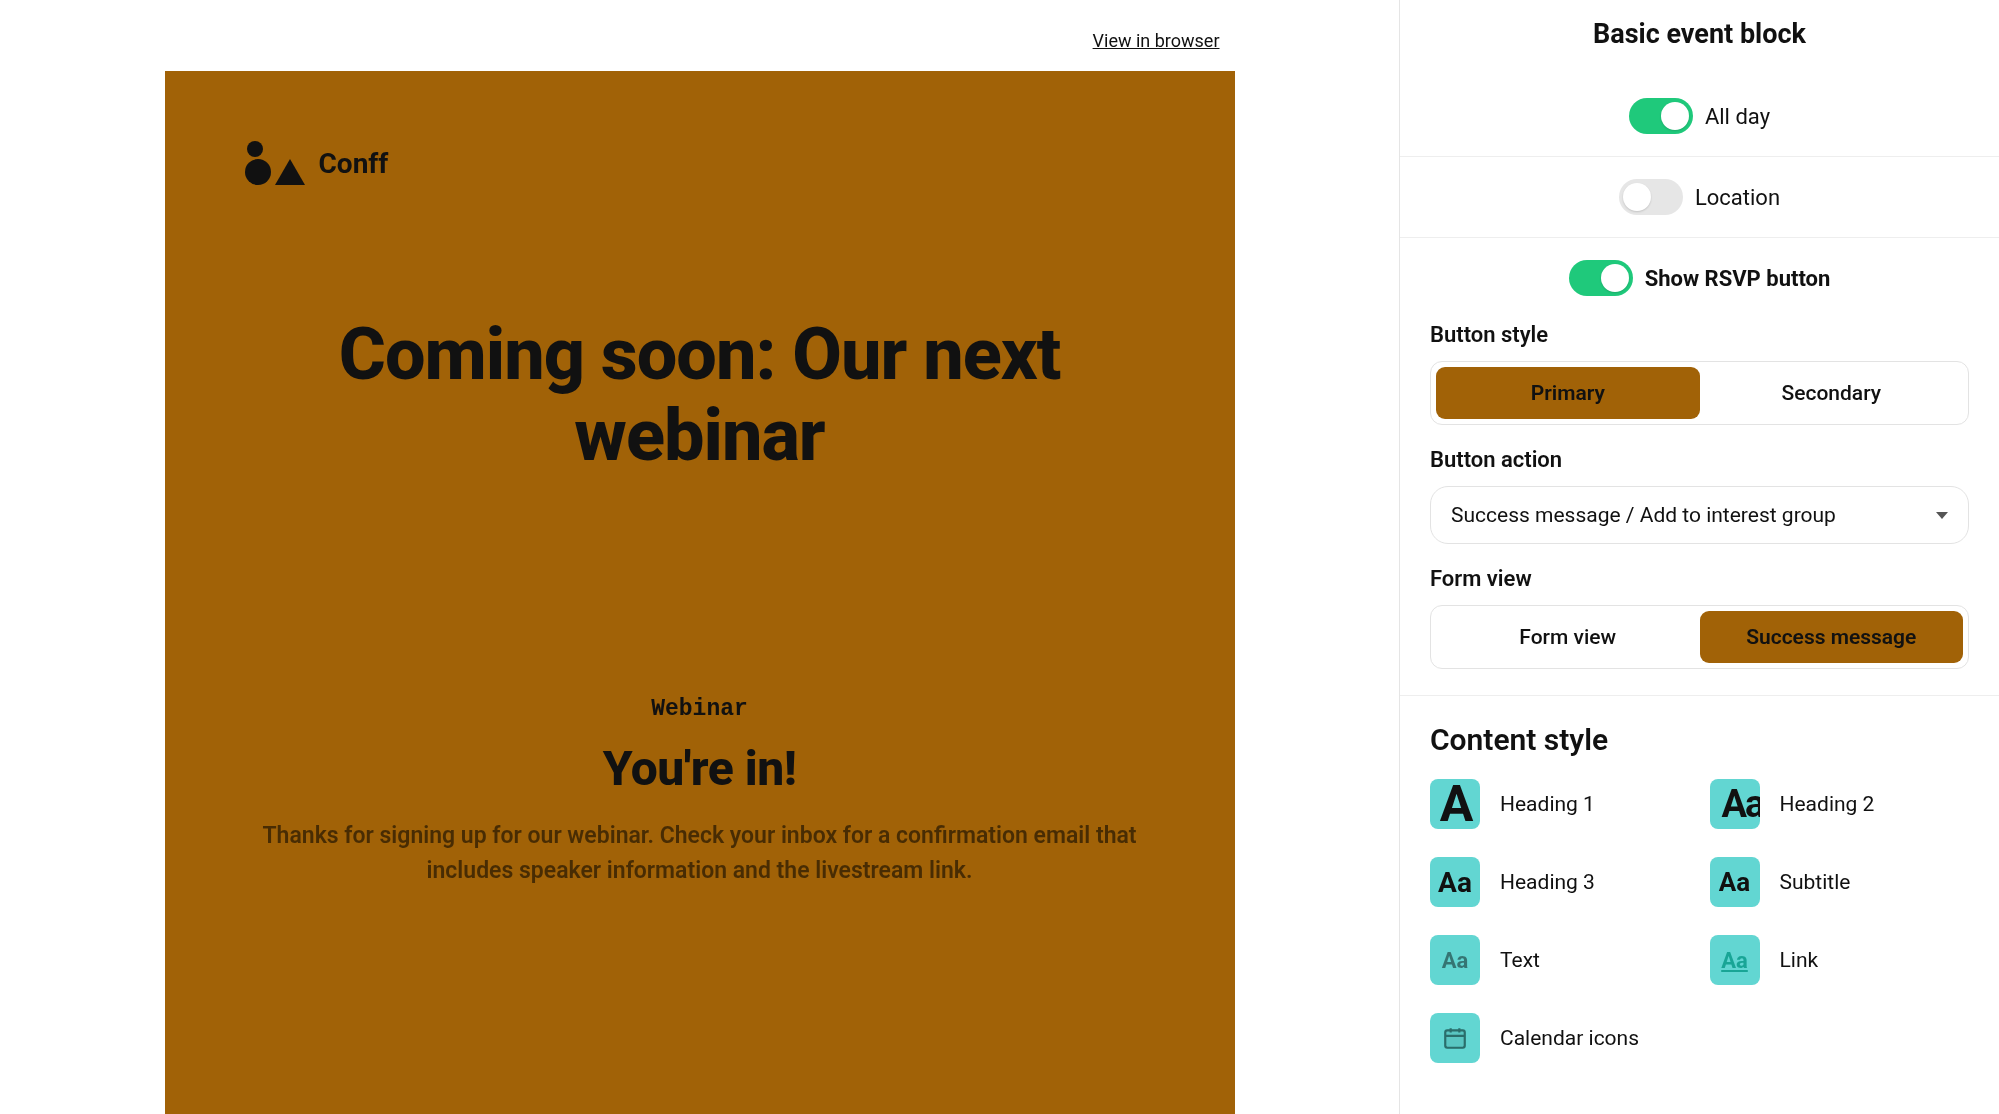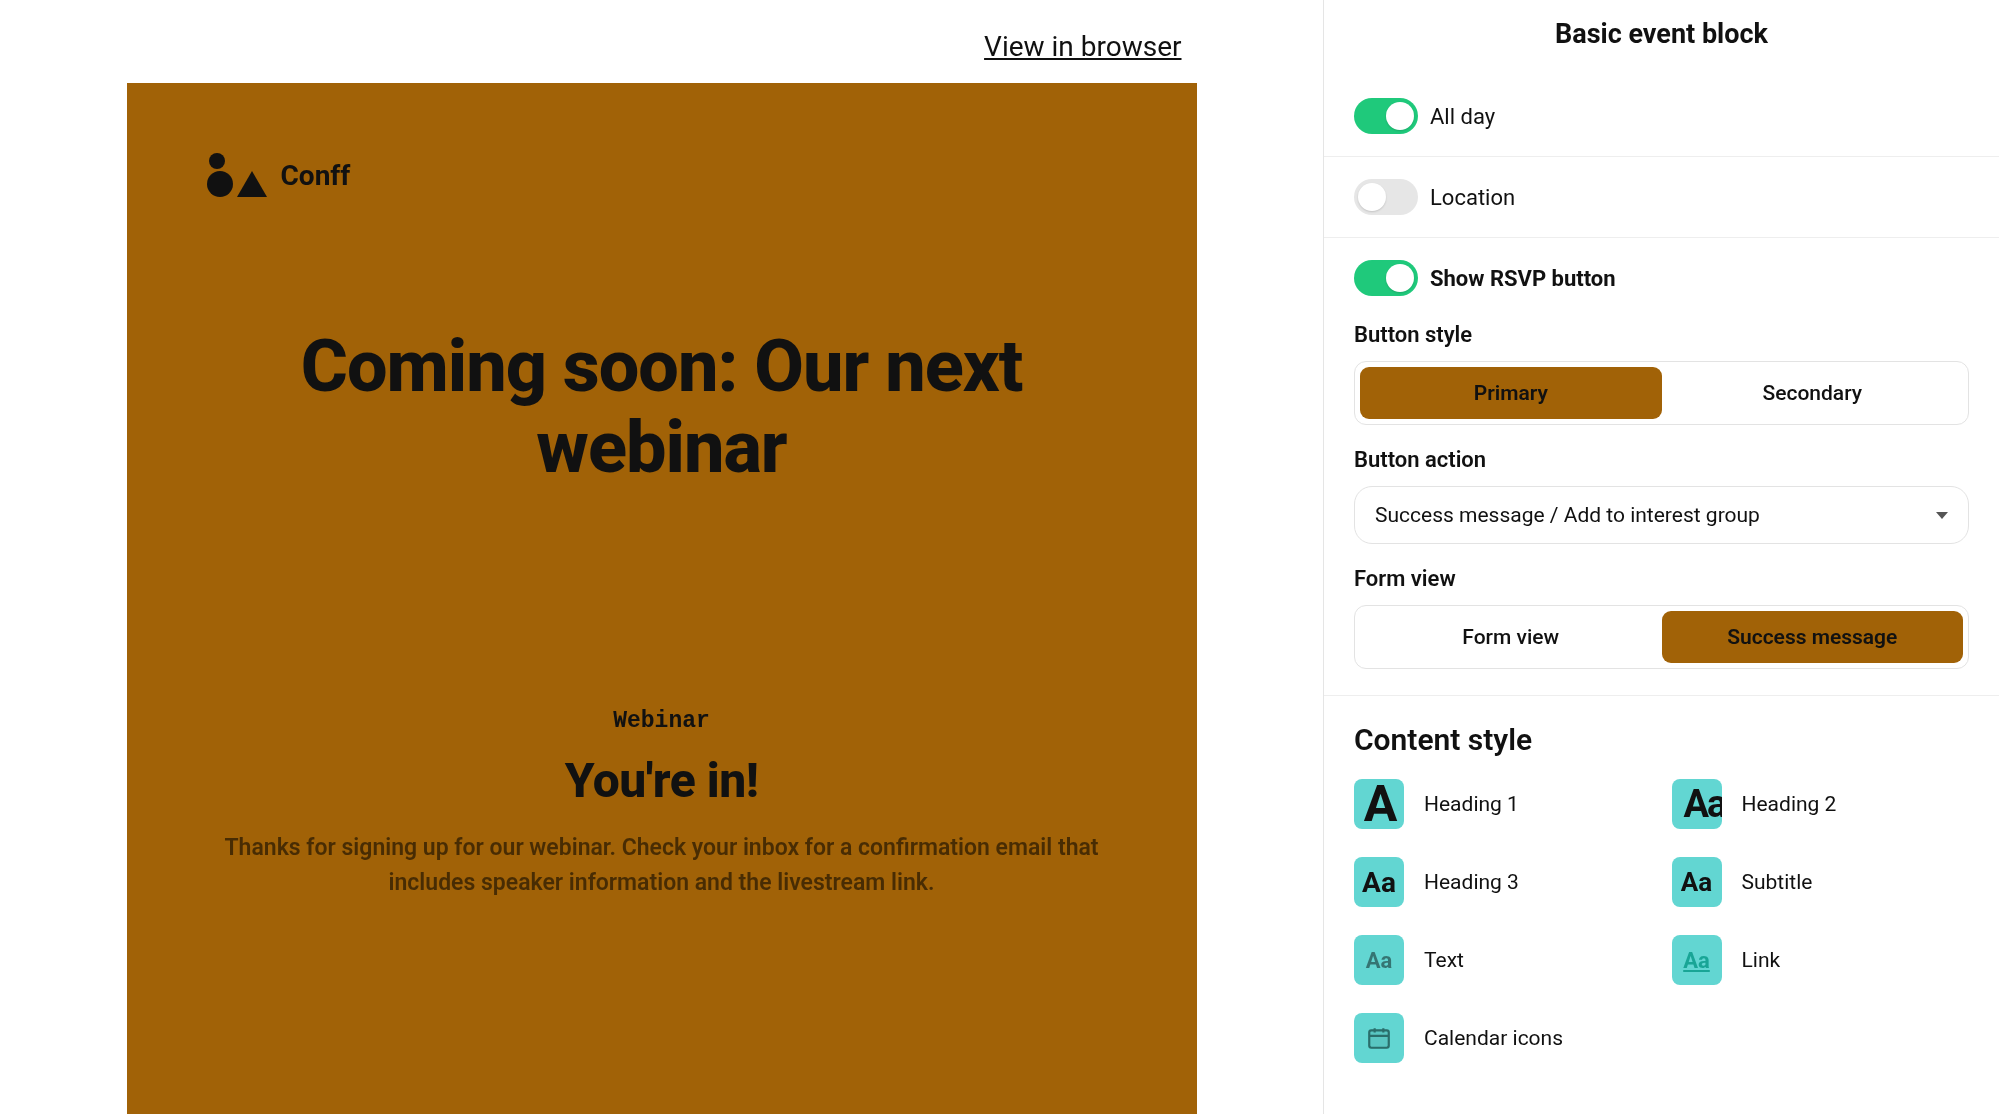--- a/index.html
+++ b/index.html
@@ -1,35 +1,35 @@
 <!DOCTYPE html>
 <html><head>
   <meta charset="utf-8">
   <style>
     * { margin: 0; padding: 0; box-sizing: border-box; }
     body { font-family: -apple-system, BlinkMacSystemFont, "Segoe UI", Roboto, Helvetica, Arial, sans-serif; background: #fff; color: #111; overflow: hidden; }
     .app { display: flex; width: 1999px; height: 1114px; }
     .canvas { flex: 1; display: flex; flex-direction: column; align-items: center; padding: 20px 0 0; }
     .view-browser { width: 1100px; text-align: right; padding: 10px 30px 20px; }
-    .view-browser a { color: #111; font-size: 28px; text-decoration: underline; cursor: pointer; }
+    .view-browser a { color: #111; font-size: 18px; text-decoration: underline; cursor: pointer; }
     .email-card { width: 1070px; background: #a16207; padding: 70px 80px 40px; flex: 1; }
     .brand { display: flex; align-items: center; gap: 14px; }
     .brand-logo { display: flex; flex-direction: column; align-items: flex-start; }
     .brand-logo-row { display: flex; align-items: flex-end; gap: 4px; }
     .brand-dot-sm { width: 16px; height: 16px; border-radius: 50%; background: #111; margin-left: 2px; margin-bottom: 2px; }
     .brand-dot-lg { width: 26px; height: 26px; border-radius: 50%; background: #111; }
     .brand-tri { width: 0; height: 0; border-left: 15px solid transparent; border-right: 15px solid transparent; border-bottom: 26px solid #111; }
     .brand-text { font-weight: 700; font-size: 28px; }
     .email-title { font-weight: 800; font-size: 72px; line-height: 1.12; text-align: center; margin-top: 130px; letter-spacing: -1px; }
     .section-label { font-weight: 700; font-size: 23px; text-align: center; margin-top: 220px; font-family: Liberation Mono, monospace; }
     .section-headline { font-weight: 800; font-size: 48px; text-align: center; margin-top: 18px; letter-spacing: -0.5px; }
     .section-body { font-size: 23px; line-height: 1.5; text-align: center; margin: 22px auto 0; color: rgba(0,0,0,0.55); max-width: 920px; font-weight: 600; }
-    .sidebar { width: 676px; border-left: 1px solid #e5e5e5; display: flex; flex-direction: column; height: 100%; padding-bottom: 20px; }
+    .sidebar { width: 600px; border-left: 1px solid #e5e5e5; display: flex; flex-direction: column; height: 100%; padding-bottom: 20px; }
     .side-title { font-weight: 700; font-size: 27px; text-align: center; padding: 18px 0 26px; }
-    .row { display: flex; align-items: center; gap: 12px; padding: 22px 30px; border-bottom: 1px solid #eee; }
+    .row { display: flex; align-items: center; gap: 12px; padding: 22px 30px; border-bottom: 1px solid #eee; justify-content: center; }
     .row.no-border { border-bottom: none; font-weight: bold; }
     .row-label { font-size: 22px; }
     .toggle { width: 64px; height: 36px; border-radius: 18px; position: relative; cursor: pointer; flex-shrink: 0; }
     .toggle.on { background: #1fc97b; }
     .toggle.off { background: #e6e6e6; }
     .toggle-knob { position: absolute; top: 4px; width: 28px; height: 28px; border-radius: 50%; background: #fff; box-shadow: 0 1px 2px rgba(0,0,0,0.15); }
     .toggle.on .toggle-knob { right: 4px; }
     .toggle.off .toggle-knob { left: 4px; }
     .section-block { padding: 0 30px 26px; border-bottom: 1px solid #eee; }
     .field-label { font-size: 22px; font-weight: 600; margin: 22px 0 14px; }

